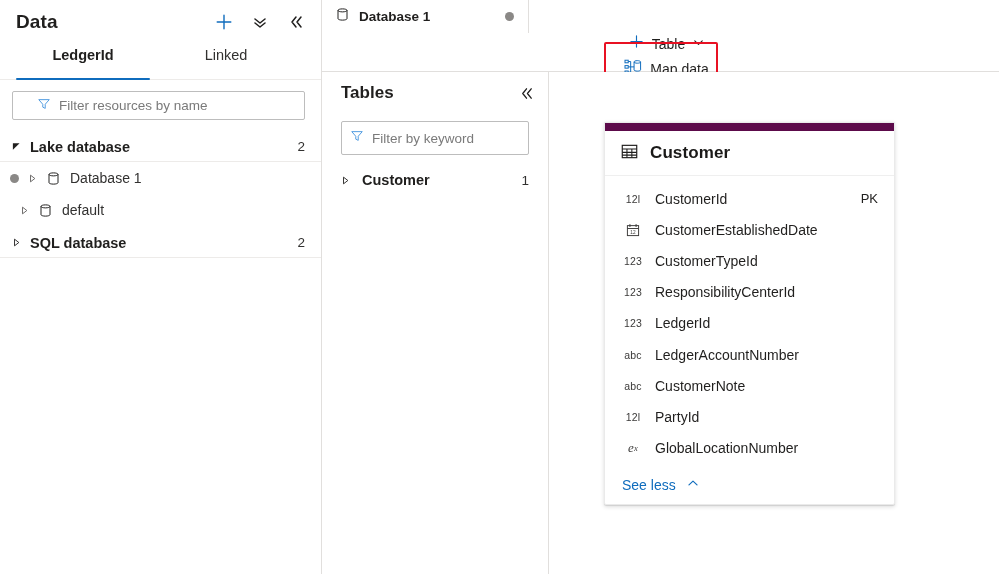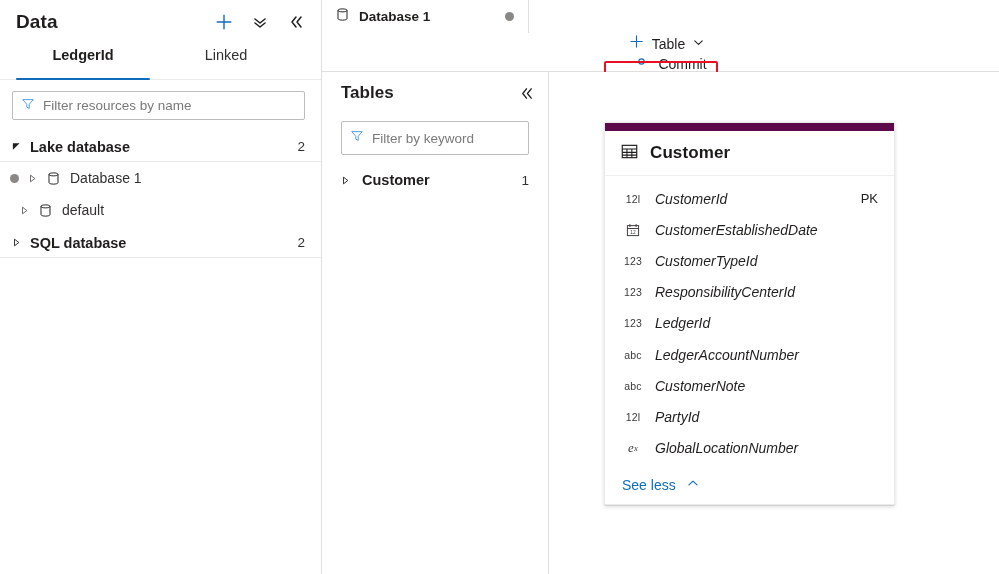--- a/index.html
+++ b/index.html
@@ -44,21 +44,21 @@
   .tab.workspace { width: 166px; font-weight: 600; color: #201f1e; }
   .tab.linked { width: 120px; color: #323130; }
   .tab.active::after {
     content: ""; position: absolute; left: 16px; right: 16px; bottom: -1px;
     height: 2.5px; background: #0f6cbd; border-radius: 2px;
   }
 
   .filter-box {
     margin: 11px 16px 0 12px; height: 29px;
     border: 1px solid #bdbdbd; border-radius: 2px;
-    display: flex; align-items: center; padding: 0 8px; gap: 8px;
+    display: flex; align-items: center; padding: 0 24px; gap: 8px;
     background: #fff;
   }
   .filter-box .ph { font-size: 13.5px; color: #7a7a7a; }
 
   .tree { margin-top: 12px; }
   .tree-group {
     height: 30px; display: flex; align-items: center;
     padding: 0 16px 0 10px; border-bottom: 1px solid #edebe9;
     cursor: pointer;
   }
@@ -158,21 +158,21 @@
   .field-row {
     height: 31.2px; display: flex; align-items: center;
     padding: 0 16px 0 17px; gap: 11px;
   }
   .ftype {
     width: 22px; flex: 0 0 22px; display: flex; align-items: center; justify-content: center;
     font-size: 10.5px; color: #3b3a39; letter-spacing: .2px;
   }
   .ftype.italic-e { font-family: "Liberation Serif", serif; font-size: 13px; font-style: italic; }
   .ftype.italic-e sup { font-size: 8.5px; font-style: italic; }
-  .fname { font-size: 14px; color: #201f1e; font-style: italic; }
+  .fname { font-size: 14px; color: #201f1e; }
   .fkey { margin-left: auto; font-size: 13px; color: #201f1e; }
 
   .card-footer {
     height: 37px; display: flex; align-items: center;
     padding: 0 16px 0 17px; gap: 10px; cursor: pointer;
   }
   .see-less { font-size: 14px; color: #0f6cbd; }
 </style>
 </head>
 <body>
@@ -300,29 +300,20 @@
             </svg>
         </span>
         <span class="lbl">Table</span>
         <span>
           <svg width="13" height="13" viewBox="0 0 16 16">
               <path d="M3.4 6l4.6 4.4L12.6 6" stroke="#201f1e" stroke-width="1.3" fill="none" stroke-linecap="round" stroke-linejoin="round"></path>
             </svg>
         </span>
       </div>
 
-      <div class="tb-btn" style="margin-left:6px;">
-        <span>
-          <svg width="19" height="15" viewBox="0 0 22 16">
-            <circle cx="11" cy="8" r="3.1" fill="none" stroke="#0f6cbd" stroke-width="1.3"></circle>
-            <path d="M1.5 8h6.2M14.3 8h6.2" stroke="#0f6cbd" stroke-width="1.3" stroke-linecap="round"></path>
-          </svg>
-        </span>
-        <span class="lbl">Commit</span>
-      </div>
 
       <div class="tb-sep"></div>
 
       <div class="map-data-wrap">
         <div class="tb-btn">
           <span>
             <svg width="19" height="17" viewBox="0 0 20 18">
               <path d="M10.6 3.1c0-.75 1.55-1.35 3.45-1.35s3.45.6 3.45 1.35v8.4c0 .75-1.55 1.35-3.45 1.35s-3.45-.6-3.45-1.35z" fill="none" stroke="#0f6cbd" stroke-width="1.05"></path>
               <path d="M10.6 3.1c0 .75 1.55 1.35 3.45 1.35s3.45-.6 3.45-1.35" fill="none" stroke="#0f6cbd" stroke-width="1.05"></path>
               <rect x="1" y="1.3" width="3.4" height="2.7" fill="none" stroke="#0f6cbd" stroke-width="1.05"></rect>

